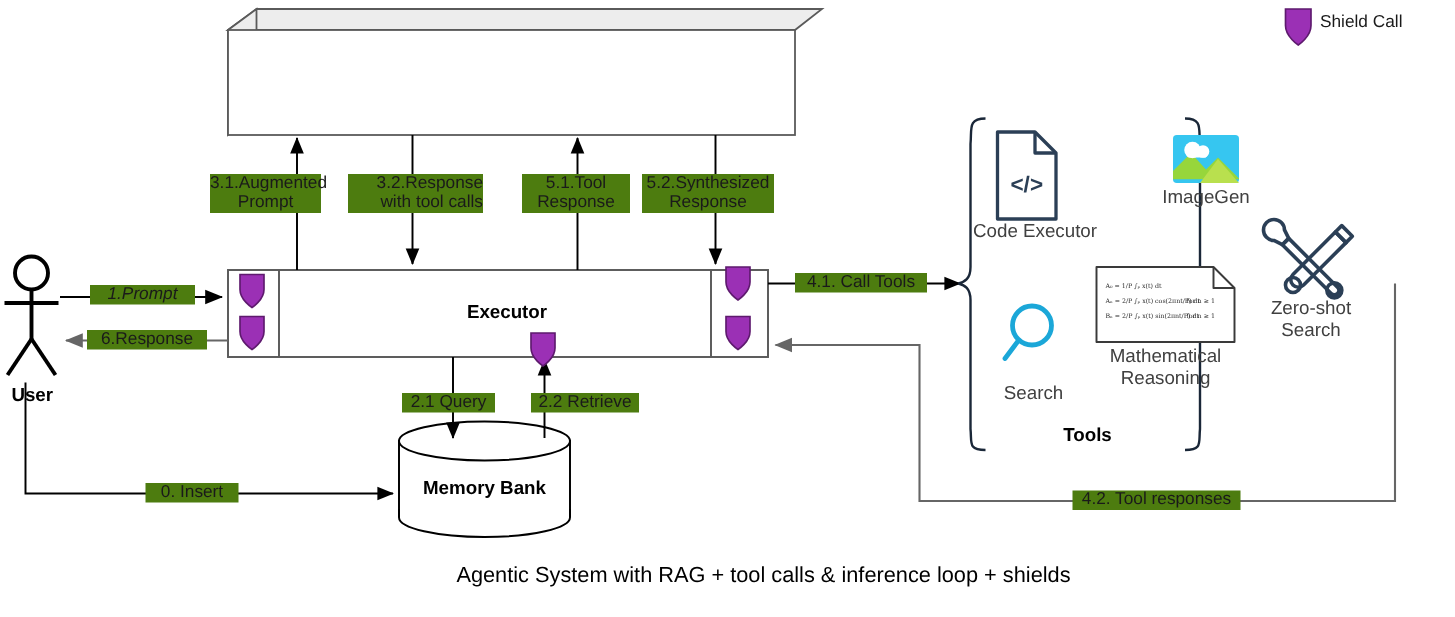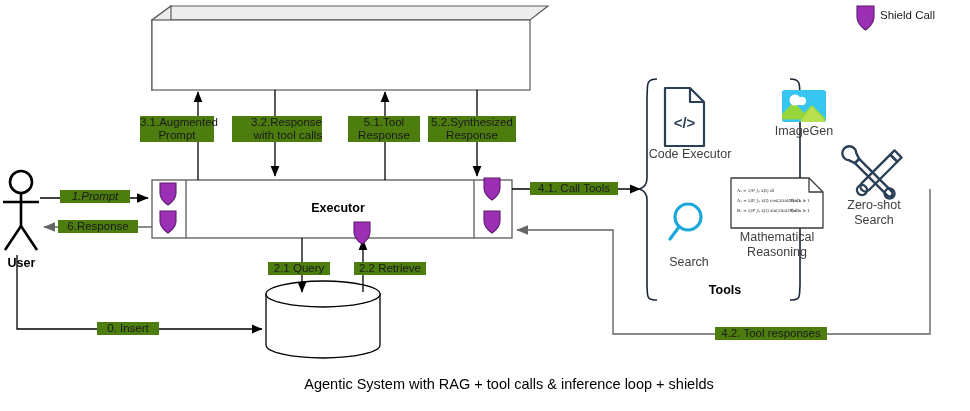--- a/index.html
+++ b/index.html
@@ -154,20 +154,21 @@
         <path d="M484,211 l16,0 l0,10 c0,7 -8,12 -8,12 c0,0 -8,-5 -8,-12 z" fill="#9B30B5" stroke="#5e1a6e" stroke-width="1.1"></path>
       </g>
     </g>
 
     <g>
       <path d="M857,6 l17,0 l0,11 c0,7.5 -8.5,13 -8.5,13 c0,0 -8.5,-5.5 -8.5,-13 z" fill="#9B30B5" stroke="#5e1a6e" stroke-width="1.1"></path>
     </g>
   </svg>
 
   <div class="node-txt" style="left:186px;top:201px;width:304px;">Executor</div>
+  <div class="node-txt" style="left:266px;top:318px;width:114px;">Memory Bank</div>
   <div class="node-txt" style="left:0px;top:256px;width:43px;">User</div>
   <div class="node-txt" style="left:690px;top:283px;width:70px;">Tools</div>
 
   <div class="lbl" style="left:140px;top:116px;width:74px;">3.1.Augmented
 Prompt</div>
   <div class="lbl" style="left:232px;top:116px;width:90px;text-align:right;">3.2.Response
 with tool calls</div>
   <div class="lbl" style="left:348px;top:116px;width:72px;">5.1.Tool
 Response</div>
   <div class="lbl" style="left:428px;top:116px;width:88px;">5.2.Synthesized

